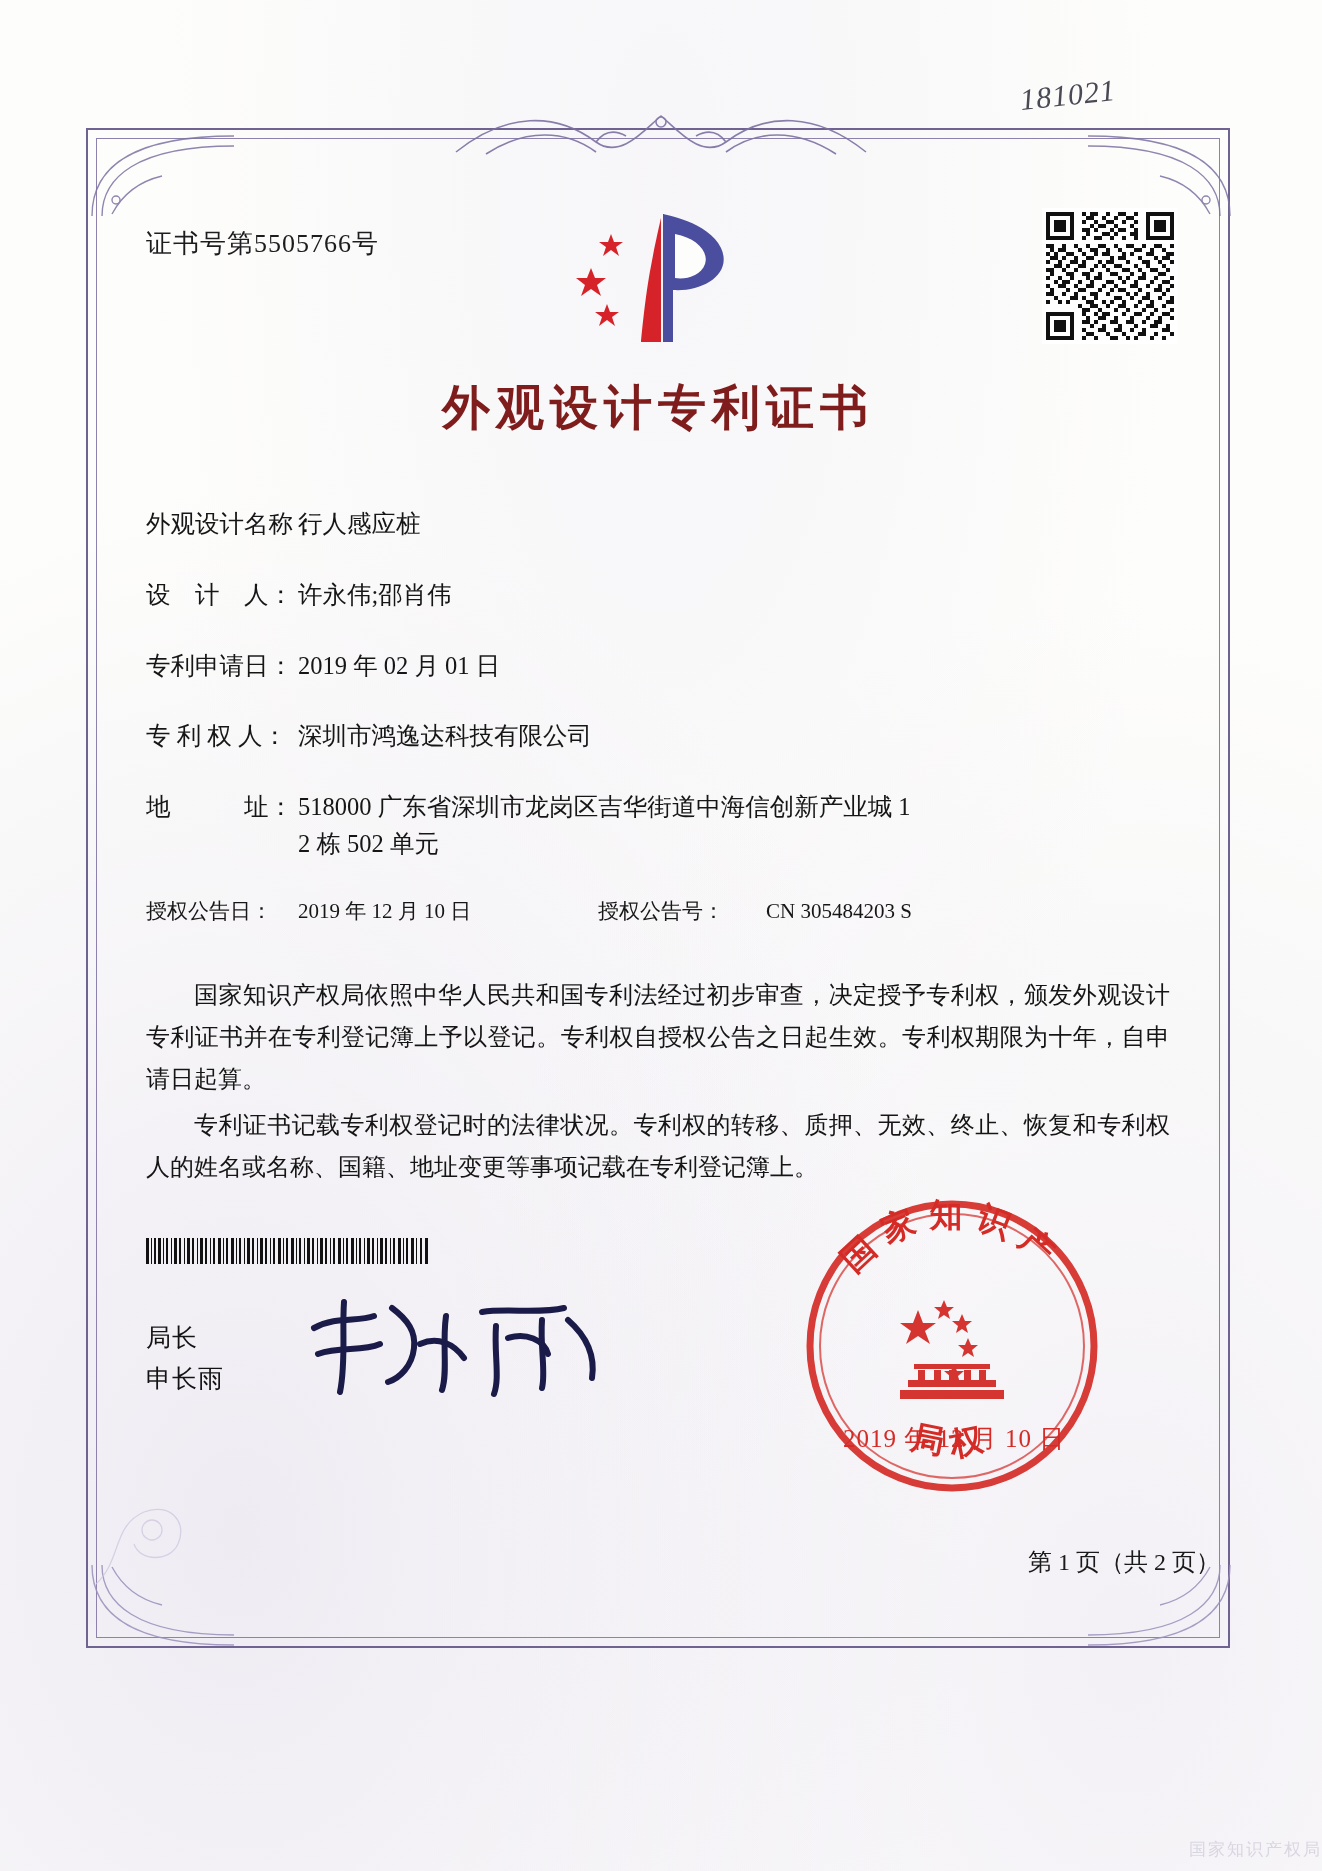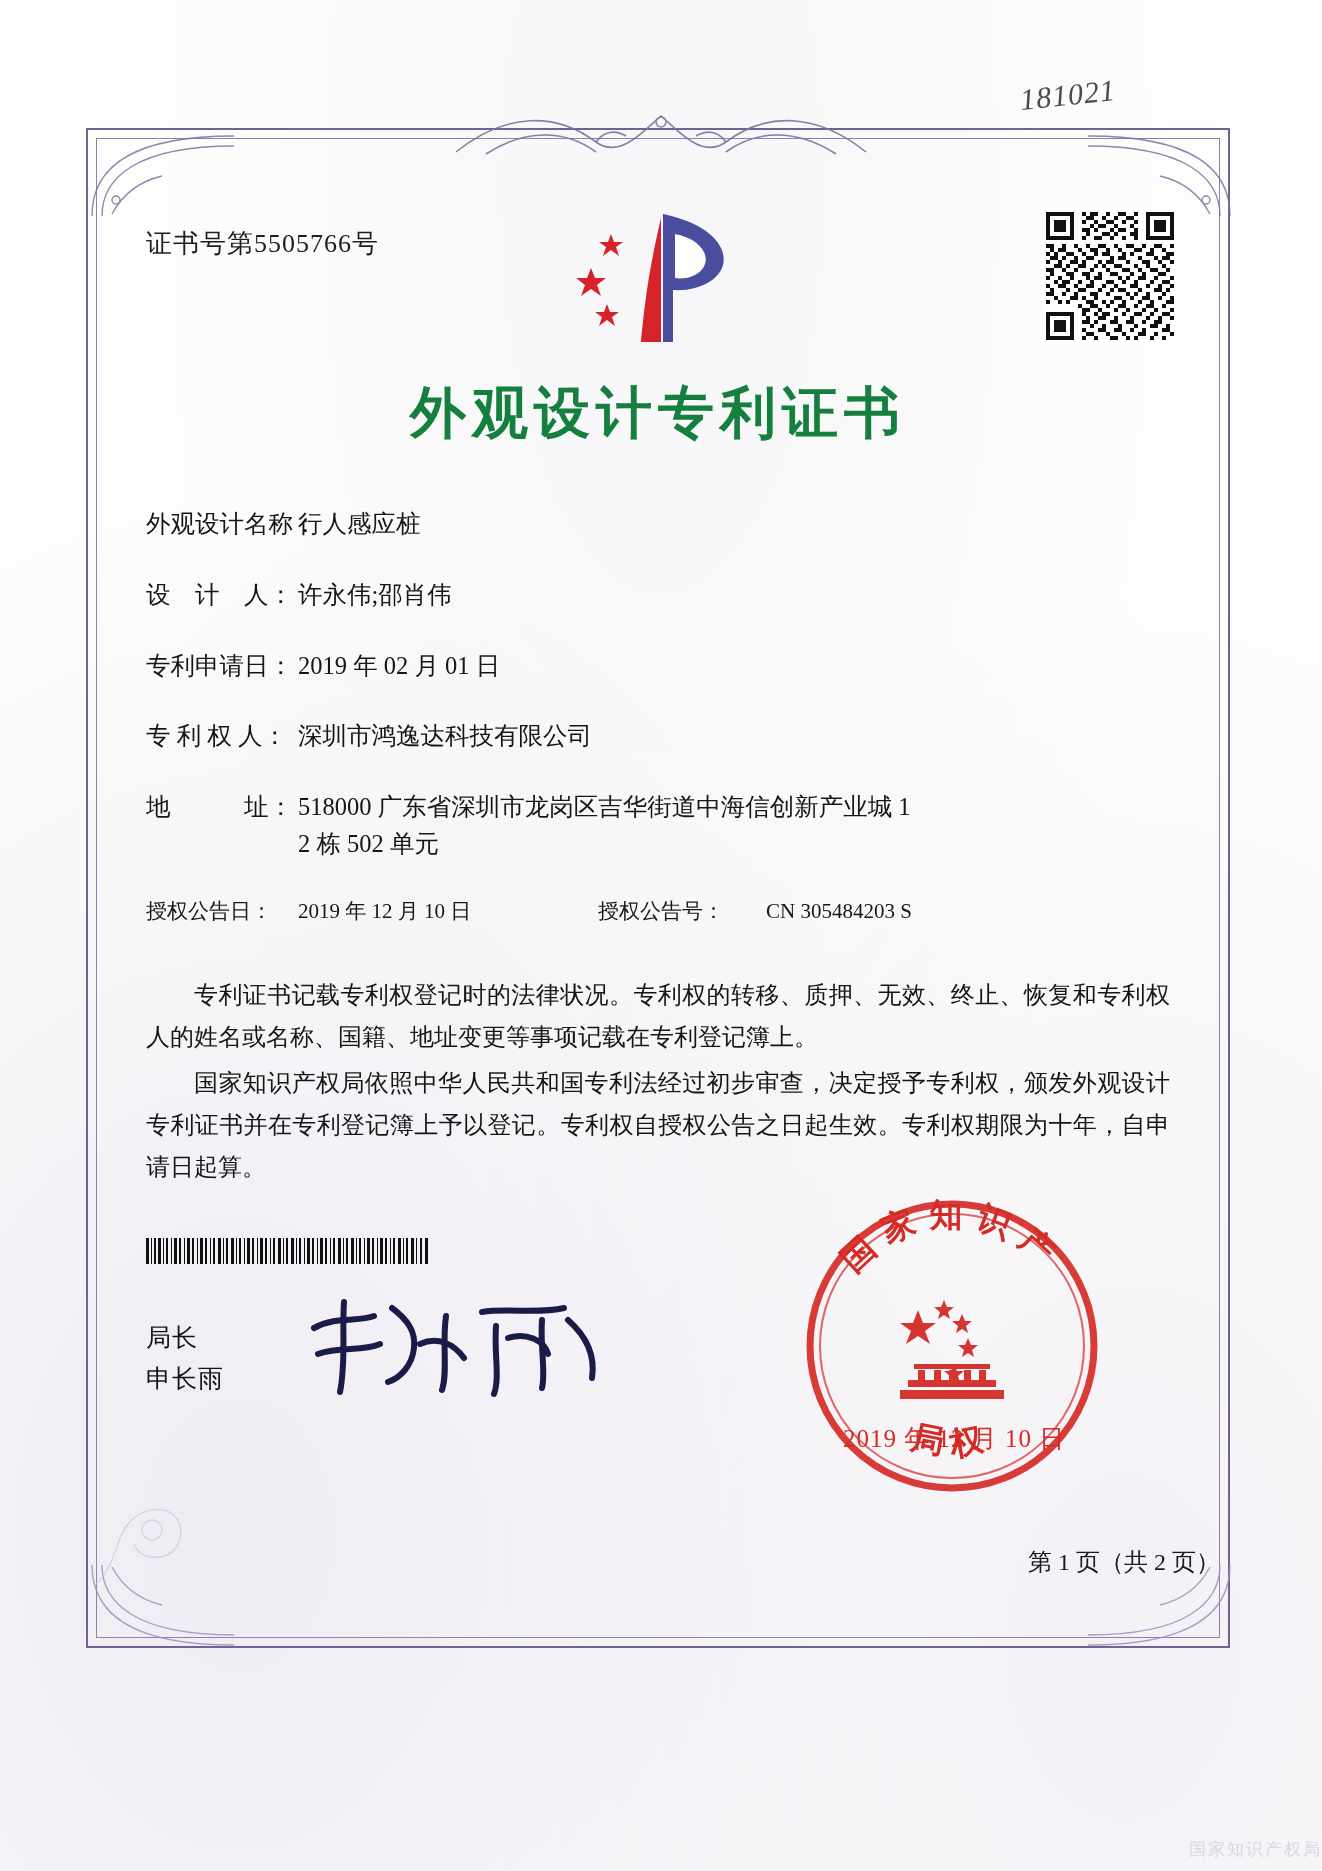--- a/index.html
+++ b/index.html
@@ -104,23 +104,23 @@
   }
   .qr svg { display: block; }
   .title {
     position: absolute;
     left: 0;
     right: 0;
     top: 238px;
     text-align: center;
     font-family: "DejaVu Serif", serif;
     font-weight: bold;
-    font-size: 56px;
+    font-size: 48px;
     letter-spacing: 6px;
-    color: #15803d;
+    color: #7f1d1d;
   }
   .fields {
     position: absolute;
     left: 50px;
     top: 368px;
     width: 1030px;
     font-size: 24.5px;
     color: #161616;
   }
   .field-row {
@@ -602,22 +602,22 @@
 
       <div class="row-inline">
         <div class="lbl1">授权公告日：</div>
         <div class="val1">2019 年 12 月 10 日</div>
         <div class="lbl2">授权公告号：</div>
         <div class="val2">CN 305484203 S</div>
       </div>
     </div>
 
     <div class="paragraphs">
+      <p>国家知识产权局依照中华人民共和国专利法经过初步审查，决定授予专利权，颁发外观设计专利证书并在专利登记簿上予以登记。专利权自授权公告之日起生效。专利权期限为十年，自申请日起算。</p>
       <p>专利证书记载专利权登记时的法律状况。专利权的转移、质押、无效、终止、恢复和专利权人的姓名或名称、国籍、地址变更等事项记载在专利登记簿上。</p>
-      <p>国家知识产权局依照中华人民共和国专利法经过初步审查，决定授予专利权，颁发外观设计专利证书并在专利登记簿上予以登记。专利权自授权公告之日起生效。专利权期限为十年，自申请日起算。</p>
     </div>
 
     <div class="barcode">
       <svg viewBox="0 0 300 26" width="300" height="26" xmlns="http://www.w3.org/2000/svg" shape-rendering="crispEdges">
         <g fill="#111">
           <rect x="0" y="0" width="3" height="26"></rect>
             <rect x="5" y="0" width="1" height="26"></rect>
           <rect x="8" y="0" width="2" height="26"></rect>
             <rect x="12" y="0" width="3" height="26"></rect>
           <rect x="17" y="0" width="1" height="26"></rect>

